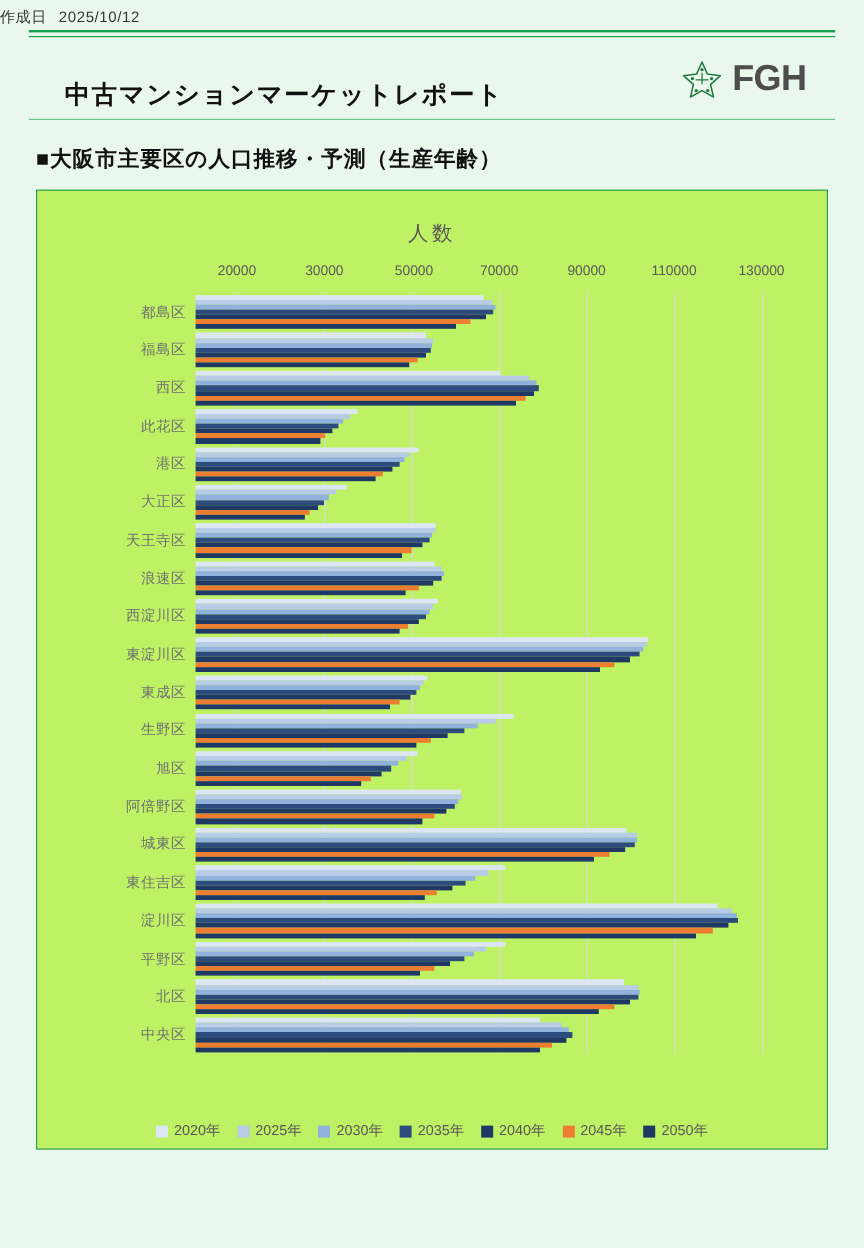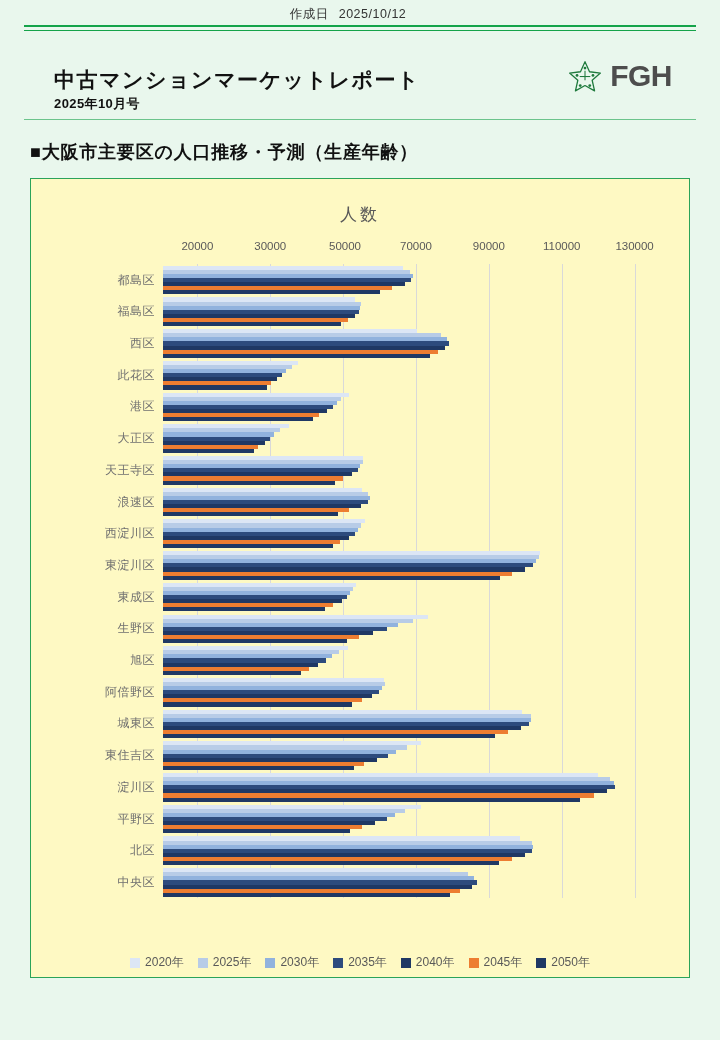--- a/index.html
+++ b/index.html
@@ -15,21 +15,21 @@
     overflow: hidden;
     position: relative;
   }
 
   
   .header {
     position: relative;
     padding: 0;
   }
   .header-date {
-    text-align: center;
+    text-align: left;
     padding: 6px 24px 2px 0;
     font-size: 12.5px;
     color: #333;
     letter-spacing: 0.5px;
     font-family: "Liberation Sans", "DejaVu Sans", sans-serif;
   }
   .header-date .date-label { margin-right: 10px; }
   .rule-double {
     margin: 0 24px;
     border-top: 2.5px solid #14a34a;
@@ -84,21 +84,21 @@
     font-weight: bold;
     letter-spacing: 0.8px;
     color: #111;
   }
 
   
   .chart-panel {
     position: relative;
     margin: 0 30px;
     height: 800px;
-    background: #fef9c3;
+    background: #bef264;
     border: 1.4px solid #2aa35a;
     box-sizing: border-box;
   }
   .chart-title {
     text-align: center;
     font-size: 17px;
     color: #595959;
     letter-spacing: 3px;
     padding-top: 24px;
   }
@@ -211,21 +211,20 @@
 <body>
 
 <div class="header">
   <div class="header-date">
     <span class="date-label">作成日</span><span>2025/10/12</span>
   </div>
   <div class="rule-double"></div>
   <div class="header-main">
     <div class="title-block">
       <div class="doc-title">中古マンションマーケットレポート</div>
-      <div class="doc-subtitle">2025年10月号</div>
     </div>
     <div class="brand">
       <span>
         <svg class="brand-mark" viewBox="0 0 64 64" xmlns="http://www.w3.org/2000/svg">
           <g fill="none" stroke="#1f7a3d" stroke-width="2.4" stroke-linejoin="round">
             <path d="M32 5 L40.5 24 L61 26.5 L45.5 40 L50 60 L32 50 L14 60 L18.5 40 L3 26.5 L23.5 24 Z"></path>
           </g>
           <g fill="#1f7a3d">
             <circle cx="32" cy="17" r="2.6"></circle>
             <circle cx="17" cy="31" r="2.6"></circle>

